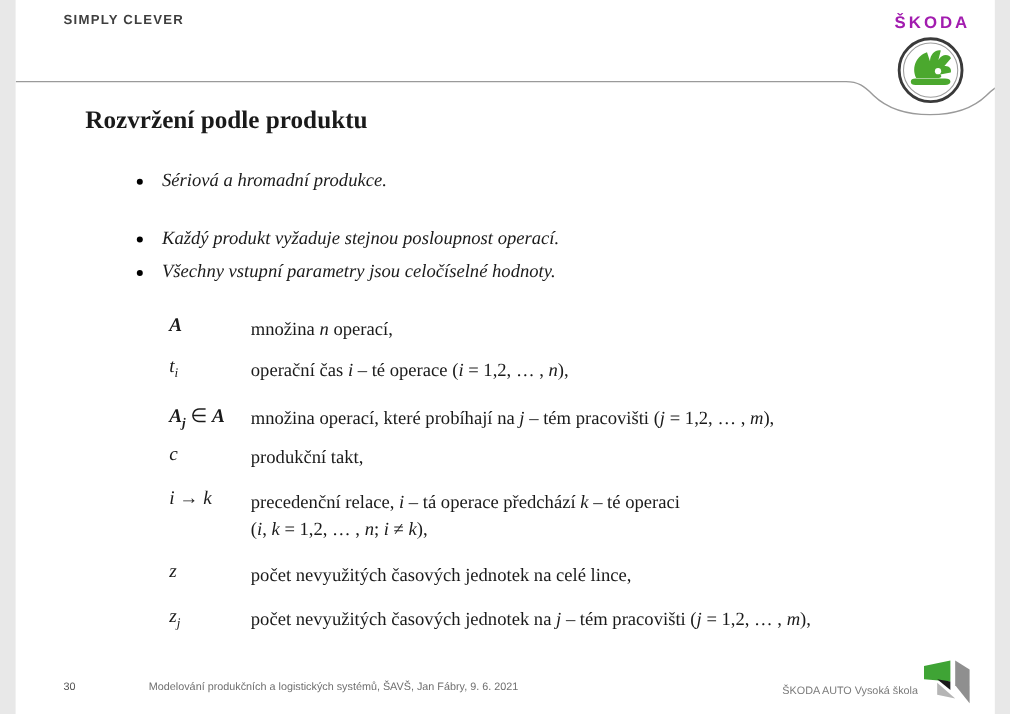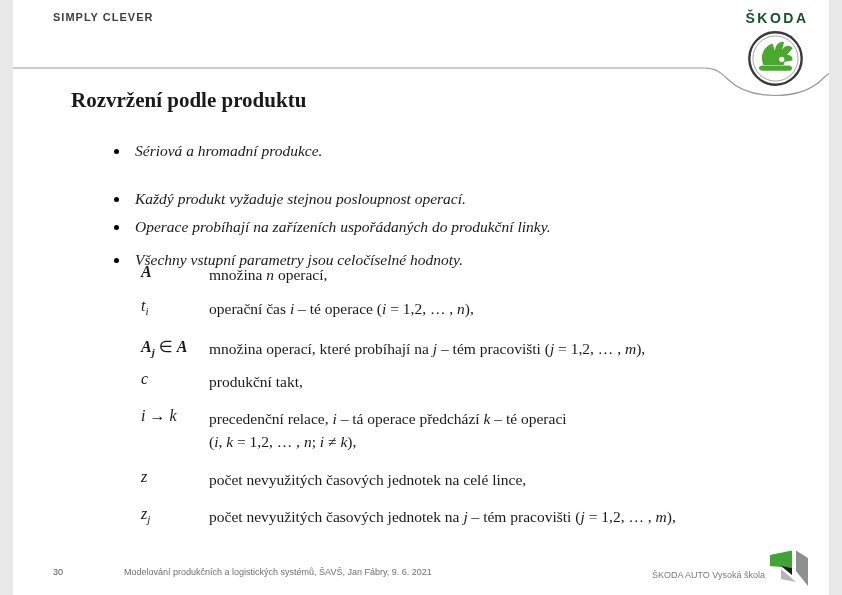--- a/index.html
+++ b/index.html
@@ -22,21 +22,21 @@
     position:absolute;left:40px;top:11px;
     font-family:"Liberation Sans", sans-serif;
     font-size:11px;font-weight:bold;letter-spacing:1px;
     color:#3f3f3f;
   }
   .brand-wordmark{
     position:absolute;left:712px;top:10px;width:104px;
     text-align:center;
     font-family:"Liberation Sans", sans-serif;
     font-size:14px;font-weight:bold;letter-spacing:2.5px;
-    color:#14532d;
+    color:#a21caf;
   }
   .header-line-svg{position:absolute;left:0;top:0;width:842px;height:100px;}
   .brand-logo-svg{position:absolute;left:734px;top:30px;width:57px;height:57px;}
   
   .page-title{
     position:absolute;left:58px;top:88px;
     font-size:21px;font-weight:bold;
   }
   
   .bullet-list{
@@ -120,24 +120,20 @@
       <li>
         <span class="bullet-dot"></span>
         <span>Sériová a hromadní produkce.</span>
       </li>
       <li>
         <span class="bullet-dot"></span>
         <span>Každý produkt vyžaduje stejnou posloupnost operací.</span>
       </li>
       <li>
         <span class="bullet-dot"></span>
-        <span>Operace probíhají na zařízeních uspořádaných do produkční linky.</span>
-      </li>
-      <li>
-        <span class="bullet-dot"></span>
         <span>Všechny vstupní parametry jsou celočíselné hodnoty.</span>
       </li>
     </ul>
 
   <div class="definitions">
       <div class="def-row">
         <div class="def-symbol"><i class="b">A</i></div>
         <div class="def-desc">
           <div>množina <i>n</i> operací,</div>
         </div>

